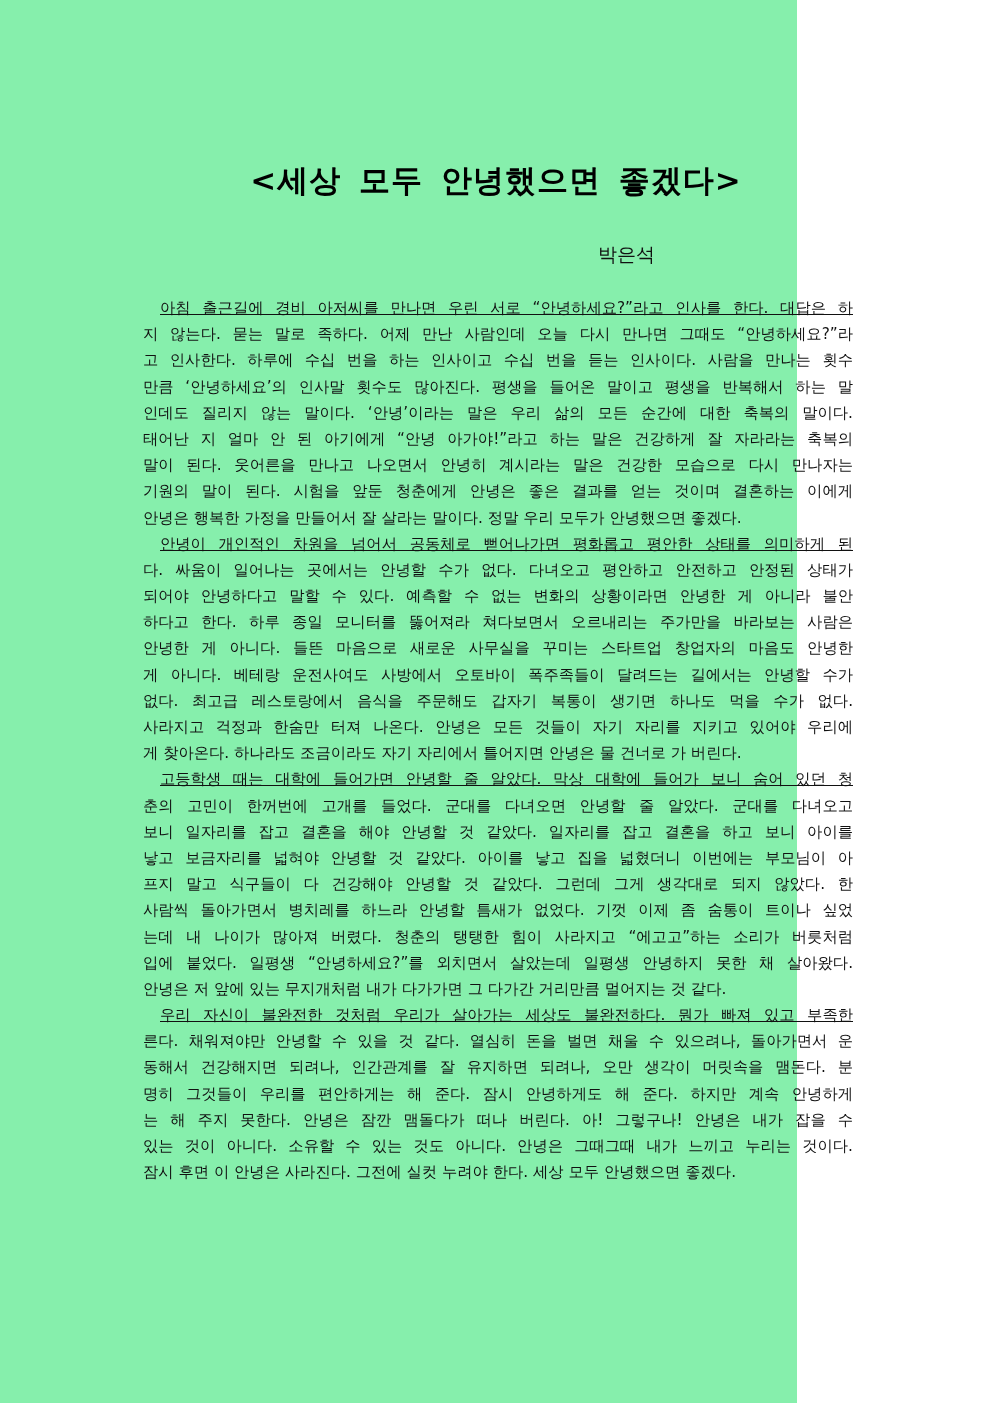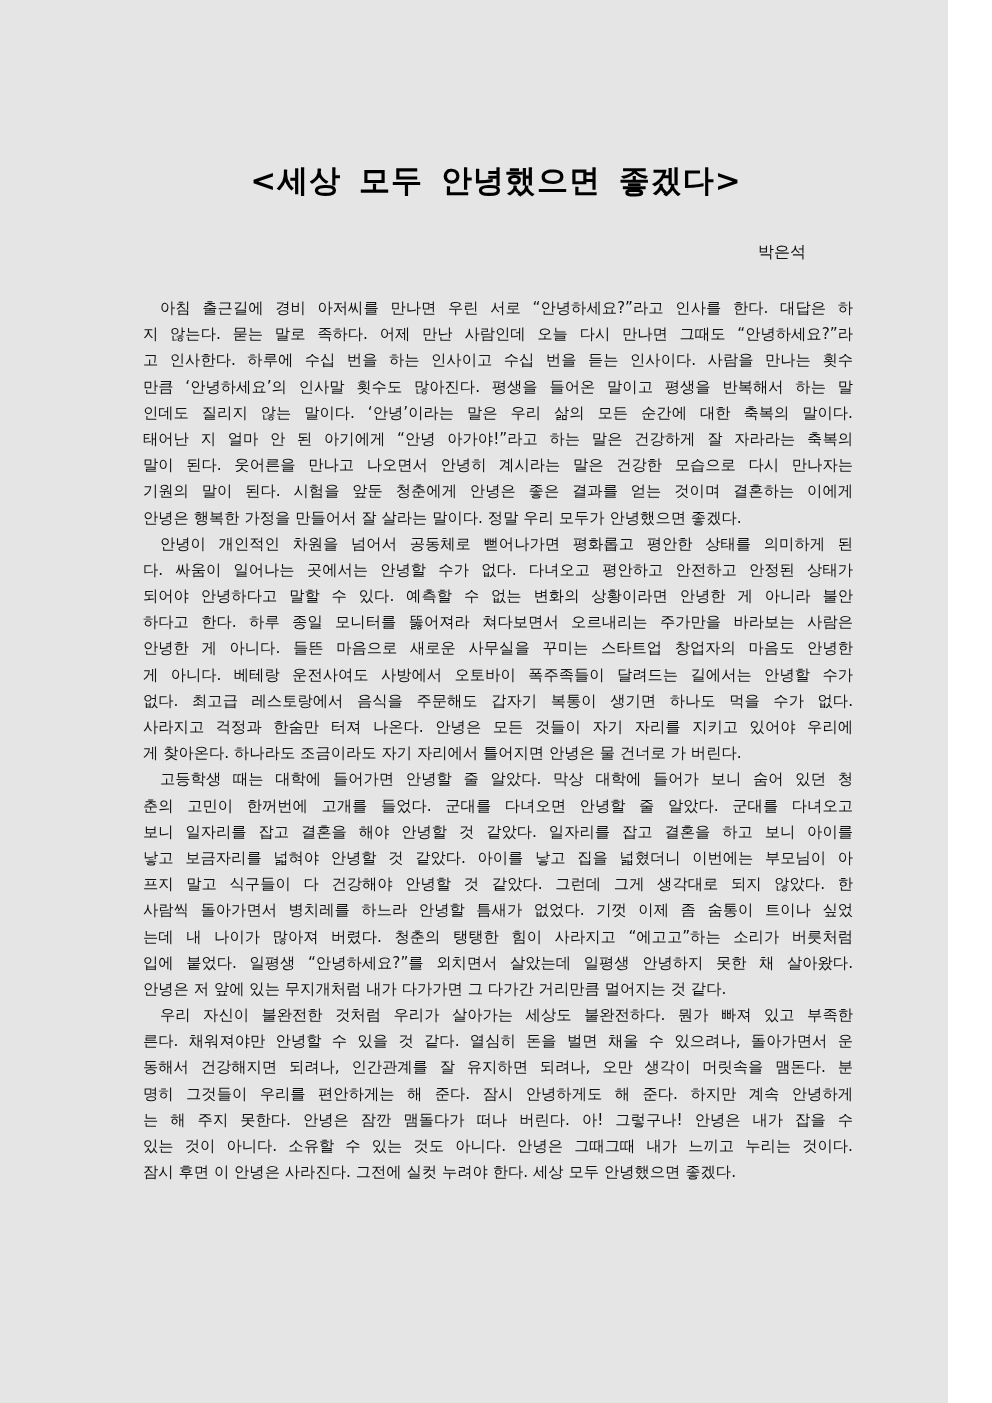--- a/index.html
+++ b/index.html
@@ -1,38 +1,38 @@
 <!DOCTYPE html>
 <html><head>
 <meta charset="utf-8">
 <style>
   html, body { margin: 0; padding: 0; background: #ffffff; }
   body { width: 992px; height: 1403px; position: relative; overflow: hidden; }
-  .page { position: absolute; left: 0; top: 0; width: 948px; height: 1403px; background: #e5e5e5; }
+  .page { position: absolute; left: 0; top: 0; width: 797px; height: 1403px; background: #86efac; }
   .title {
     position: absolute; left: 0; width: 992px; top: 160px;
     text-align: center;
     font-family: "DejaVu Sans", sans-serif;
     font-weight: bold; font-size: 31px; color: #000;
     letter-spacing: 1px; word-spacing: 6px;
   }
   .author {
     position: absolute; right: 142px; top: 242px;
     font-family: "DejaVu Serif", serif;
-    font-size: 16px; color: #111;
+    font-size: 19px; color: #111;
   }
   .body {
     position: absolute; left: 143px; top: 295px; width: 710px;
     font-family: "DejaVu Sans", sans-serif;
     font-size: 15.3px; line-height: 26.2px; color: #111;
     text-align: justify; word-break: keep-all;
   }
   .line { display: block; white-space: nowrap; text-align: justify; text-align-last: justify; height: 26.2px; }
   .line.last { text-align-last: left; }
-  .line.indent { padding-left: 17px; }
+  .line.indent { padding-left: 17px; text-decoration: underline; }
 </style>
 </head>
 <body>
 
 <div class="page">
   <div class="title">&lt;세상 모두 안녕했으면 좋겠다&gt;</div>
   <div class="author">박은석</div>
   <div class="body" id="body">
       <div>
         <span class="line indent">아침 출근길에 경비 아저씨를 만나면 우린 서로 “안녕하세요?”라고 인사를 한다. 대답은 하</span>

